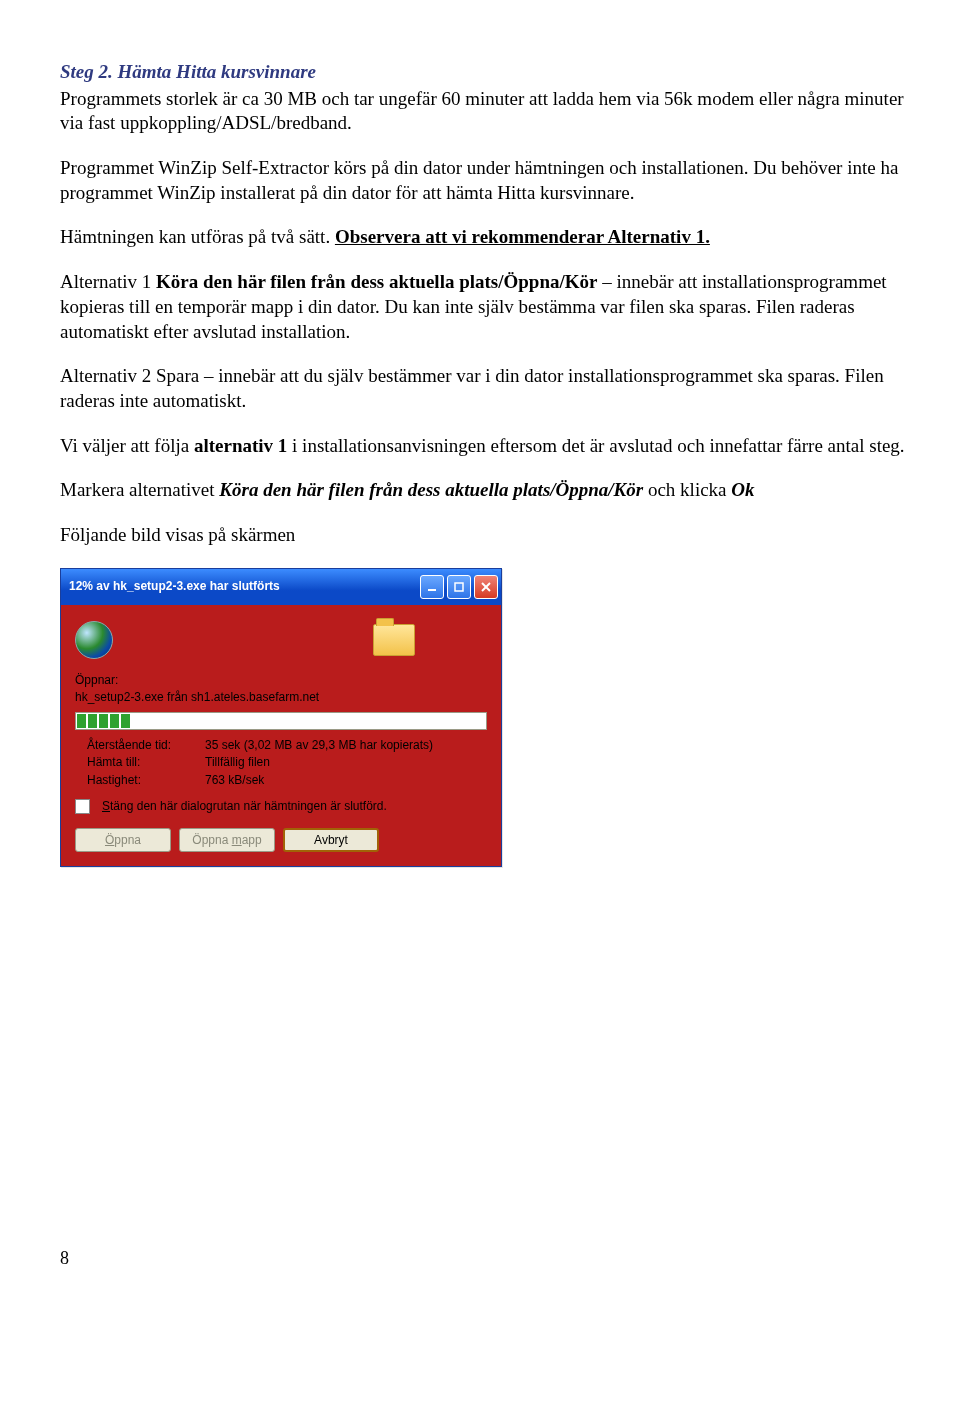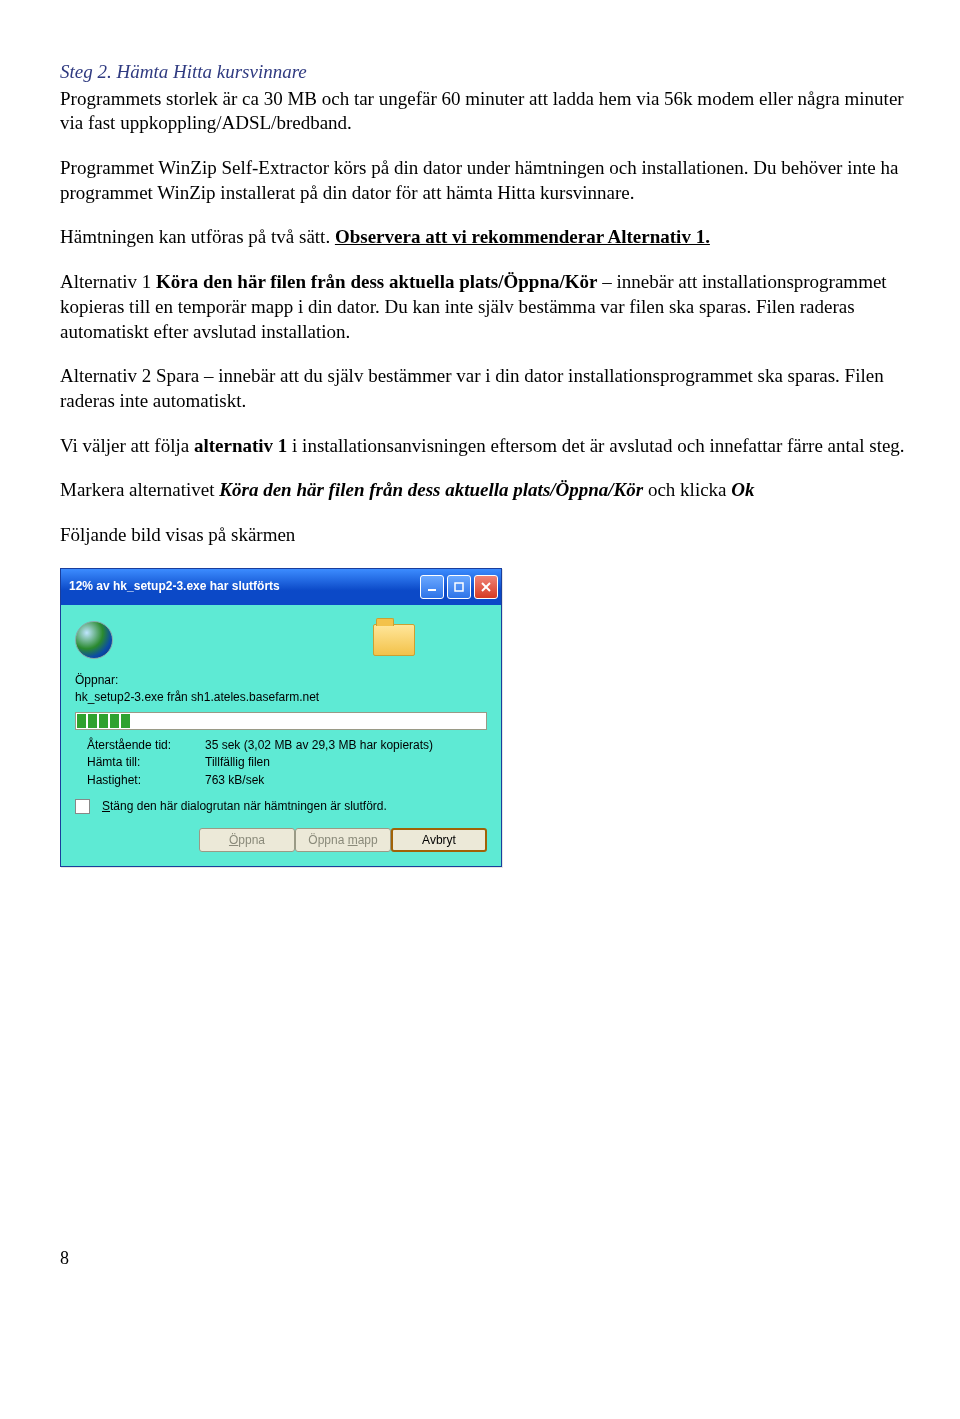--- a/index.html
+++ b/index.html
@@ -9,21 +9,21 @@
     font-size: 19px;
     line-height: 1.3;
     color: #000;
     width: 960px;
     box-sizing: border-box;
     background: #fff;
   }
   .heading-step {
     color: #2f3a80;
     font-style: italic;
-    font-weight: normal;
+    font-weight: bold;
     margin-bottom: 2px;
   }
   p { margin: 0 0 20px 0; }
   .u { text-decoration: underline; }
   .b { font-weight: bold; margin-top: 10px; }
   .ib { font-style: italic; font-weight: bold; }
   .page-num {
     margin-top: 380px;
     font-size: 18px;
   }
@@ -55,21 +55,21 @@
     border-radius: 3px;
     display: flex; align-items: center; justify-content: center;
     font-size: 11px;
     background: linear-gradient(to bottom,#6aa8ff,#2e74e8);
     color:#fff;
   }
   .win-btn.close { background: linear-gradient(to bottom,#f08376,#d63a23); }
   .win-btn svg { display:block; }
 
   .dlg-body {
-    background: #5eead4;
+    background: #b91c1c;
     padding: 12px 14px 14px 14px;
   }
   .icon-row {
     display:flex; align-items:center; gap: 260px;
     height:46px; margin-bottom:10px;
   }
   .globe {
     width:36px; height:36px; border-radius:50%;
     background: radial-gradient(circle at 30% 30%, #bfe6ff, #2a8a2f 45%, #0a4aa8 70%, #062a66 100%);
     border:1px solid #8aa;
@@ -91,21 +91,21 @@
     margin:6px 0 8px 0; display:flex; gap:2px; padding:1px;
   }
   .seg { width:9px; height:100%; background:#2ea22e; }
   .info-row { display:flex; margin:2px 12px; }
   .info-label { width:118px; }
   .checkbox-row { display:flex; align-items:center; margin:10px 0 14px 0; gap:12px; }
   .chk {
     width:13px; height:13px; border:1px solid #888; background:#fff;
   }
   .chk-label .ul { text-decoration: underline; }
-  .btn-row { display:flex; justify-content:flex-end; gap:0; }
+  .btn-row { display:flex; justify-content:flex-start; gap:8px; }
   .btn {
     min-width:96px; height:24px;
     border:1px solid #9a9a86; background:#ece9d8;
     font-family:Tahoma,Arial,sans-serif; font-size:12px;
     padding:0 10px; border-radius:3px;
   }
   .btn[disabled]{ color:#8a8a7a; }
   .btn.default{ border:2px solid #a16207; }
   .btn .ul { text-decoration: underline; }
 </style>

